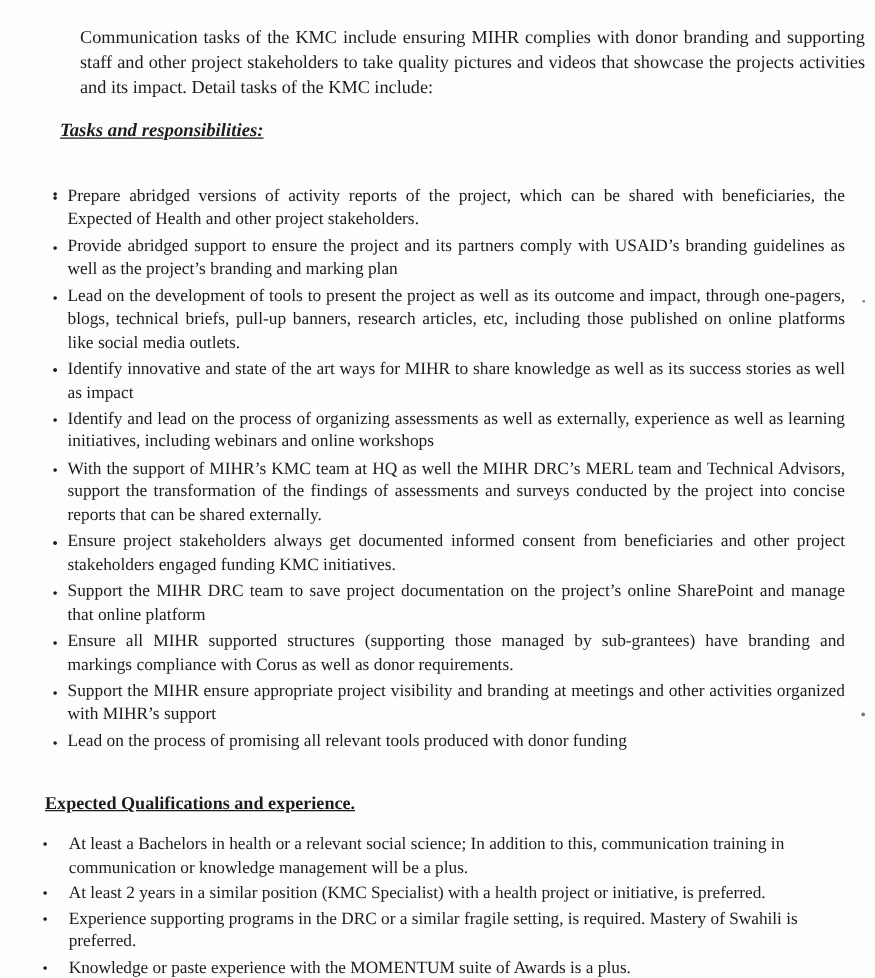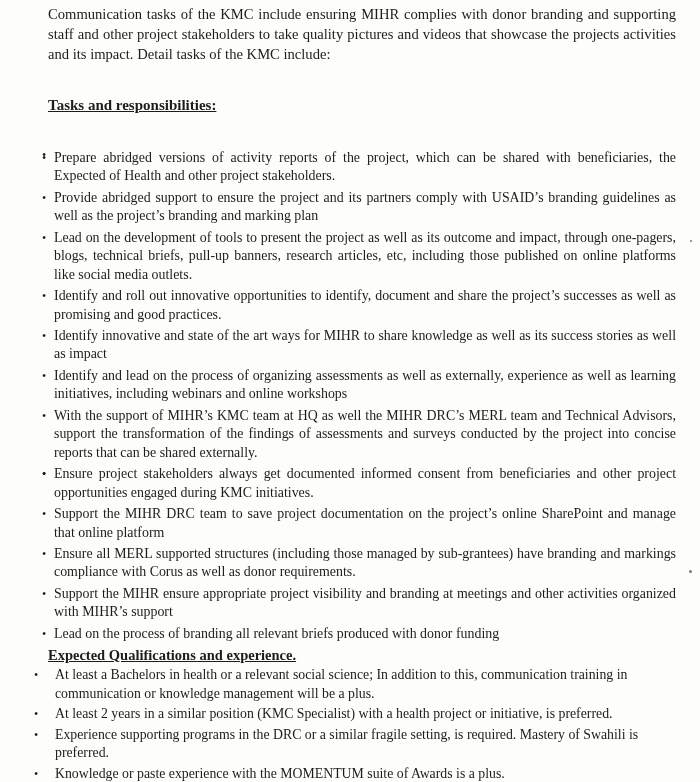--- a/index.html
+++ b/index.html
@@ -24,28 +24,29 @@
     background: #fdfdfb;
   }
   .intro {
     position: absolute;
     left: 48px;
     top: 4px;
     width: 628px;
     font-size: 14.6px;
     line-height: 20px;
     text-align: justify;
-    margin: 0;
+    margin: 16px;
   }
   .heading-tasks {
     position: absolute;
     left: 48px;
     top: 95px;
     font-size: 15px;
     font-weight: bold;
+    font-style: italic;
     text-decoration: underline;
     margin: 0;
     line-height: 20px;
   }
   .tasks-list {
     position: absolute;
     left: 42px;
     top: 146px;
     width: 634px;
     margin: 0;
@@ -67,21 +68,21 @@
     font-size: 12px;
     line-height: 18.5px;
   }
   .heading-qual {
     position: absolute;
     left: 36px;
     top: 633px;
     font-size: 14.5px;
     font-weight: bold;
     text-decoration: underline;
-    margin: 12px;
+    margin: 0;
     line-height: 20px;
   }
   .qual-list {
     position: absolute;
     left: 34px;
     top: 666px;
     width: 612px;
     margin: 0;
     padding: 0;
     list-style: none;
@@ -115,30 +116,30 @@
 
   <p class="intro">Communication tasks of the KMC include ensuring MIHR complies with donor branding and supporting staff and other project stakeholders to take quality pictures and videos that showcase the projects activities and its impact. Detail tasks of the KMC include:</p>
 
   <h2 class="heading-tasks">Tasks and responsibilities:</h2>
 
   <ul class="tasks-list">
     <li><span class="bullet">•</span></li>
     <li><span class="bullet">•</span><span>Prepare abridged versions of activity reports of the project, which can be shared with beneficiaries, the Expected of Health and other project stakeholders.</span></li>
     <li><span class="bullet">•</span><span>Provide abridged support to ensure the project and its partners comply with USAID’s branding guidelines as well as the project’s branding and marking plan</span></li>
     <li><span class="bullet">•</span><span>Lead on the development of tools to present the project as well as its outcome and impact, through one-pagers, blogs, technical briefs, pull-up banners, research articles, etc, including those published on online platforms like social media outlets.</span></li>
-    <li><span class="bullet">•</span><span>Identify and roll out innovative opportunities to identify, document and share the project’s successes as well as promising and good practices.</span></li>
+    <li><span class="bullet">•</span></li>
     <li><span class="bullet">•</span><span>Identify innovative and state of the art ways for MIHR to share knowledge as well as its success stories as well as impact</span></li>
     <li><span class="bullet">•</span><span>Identify and lead on the process of organizing assessments as well as externally, experience as well as learning initiatives, including webinars and online workshops</span></li>
     <li><span class="bullet">•</span><span>With the support of MIHR’s KMC team at HQ as well the MIHR DRC’s MERL team and Technical Advisors, support the transformation of the findings of assessments and surveys conducted by the project into concise reports that can be shared externally.</span></li>
     <li><span class="bullet">•</span></li>
-    <li><span class="bullet">•</span><span>Ensure project stakeholders always get documented informed consent from beneficiaries and other project opportunities engaged during KMC initiatives.</span></li>
+    <li><span class="bullet">•</span><span>Ensure project stakeholders always get documented informed consent from beneficiaries and other project stakeholders engaged funding KMC initiatives.</span></li>
     <li><span class="bullet">•</span><span>Support the MIHR DRC team to save project documentation on the project’s online SharePoint and manage that online platform</span></li>
-    <li><span class="bullet">•</span><span>Ensure all MERL supported structures (including those managed by sub-grantees) have branding and markings compliance with Corus as well as donor requirements.</span></li>
+    <li><span class="bullet">•</span><span>Ensure all MIHR supported structures (supporting those managed by sub-grantees) have branding and markings compliance with Corus as well as donor requirements.</span></li>
     <li><span class="bullet">•</span><span>Support the MIHR ensure appropriate project visibility and branding at meetings and other activities organized with MIHR’s support</span></li>
-    <li><span class="bullet">•</span><span>Lead on the process of branding all relevant briefs produced with donor funding</span></li>
+    <li><span class="bullet">•</span><span>Lead on the process of promising all relevant tools produced with donor funding</span></li>
   </ul>
 
   <h2 class="heading-qual">Expected Qualifications and experience.</h2>
 
   <ul class="qual-list">
     <li><span class="bullet">•</span><span>At least a Bachelors in health or a relevant social science; In addition to this, communication training in communication or knowledge management will be a plus.</span></li>
     <li><span class="bullet">•</span><span>At least 2 years in a similar position (KMC Specialist) with a health project or initiative, is preferred.</span></li>
     <li><span class="bullet">•</span><span>Experience supporting programs in the DRC or a similar fragile setting, is required. Mastery of Swahili is preferred.</span></li>
     <li><span class="bullet">•</span><span>Knowledge or paste experience with the MOMENTUM suite of Awards is a plus.</span></li>
   </ul>

